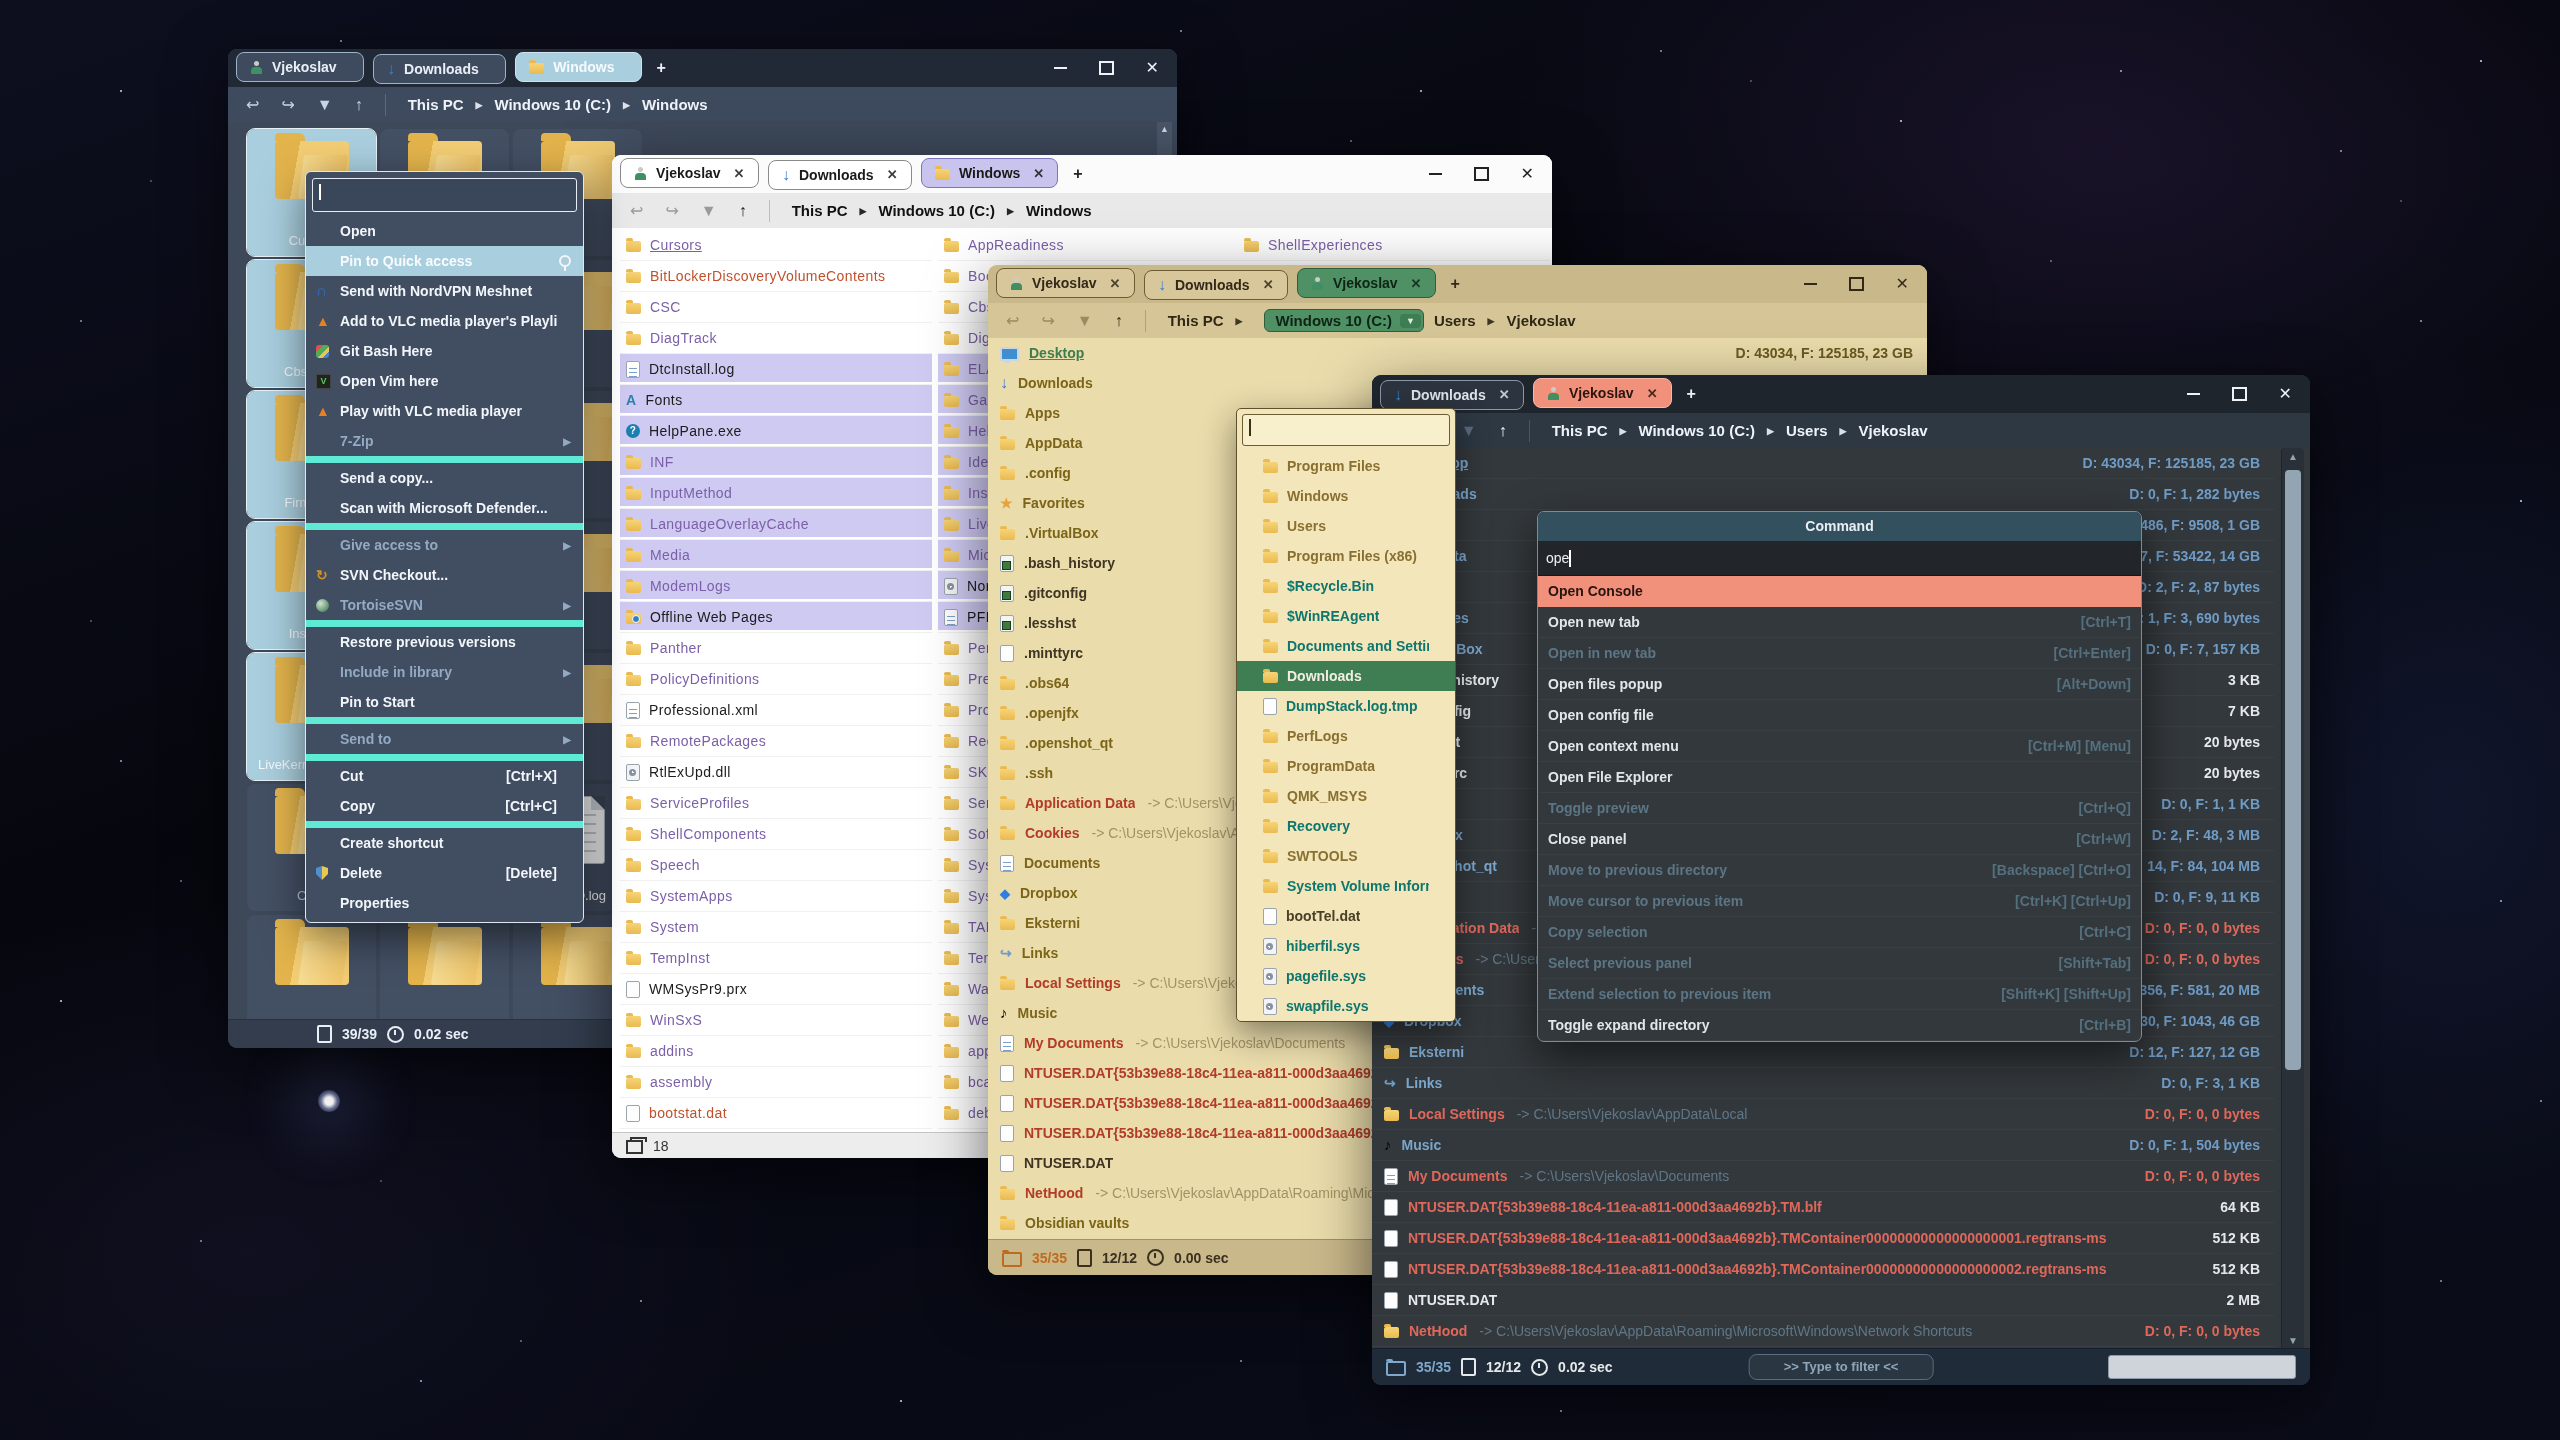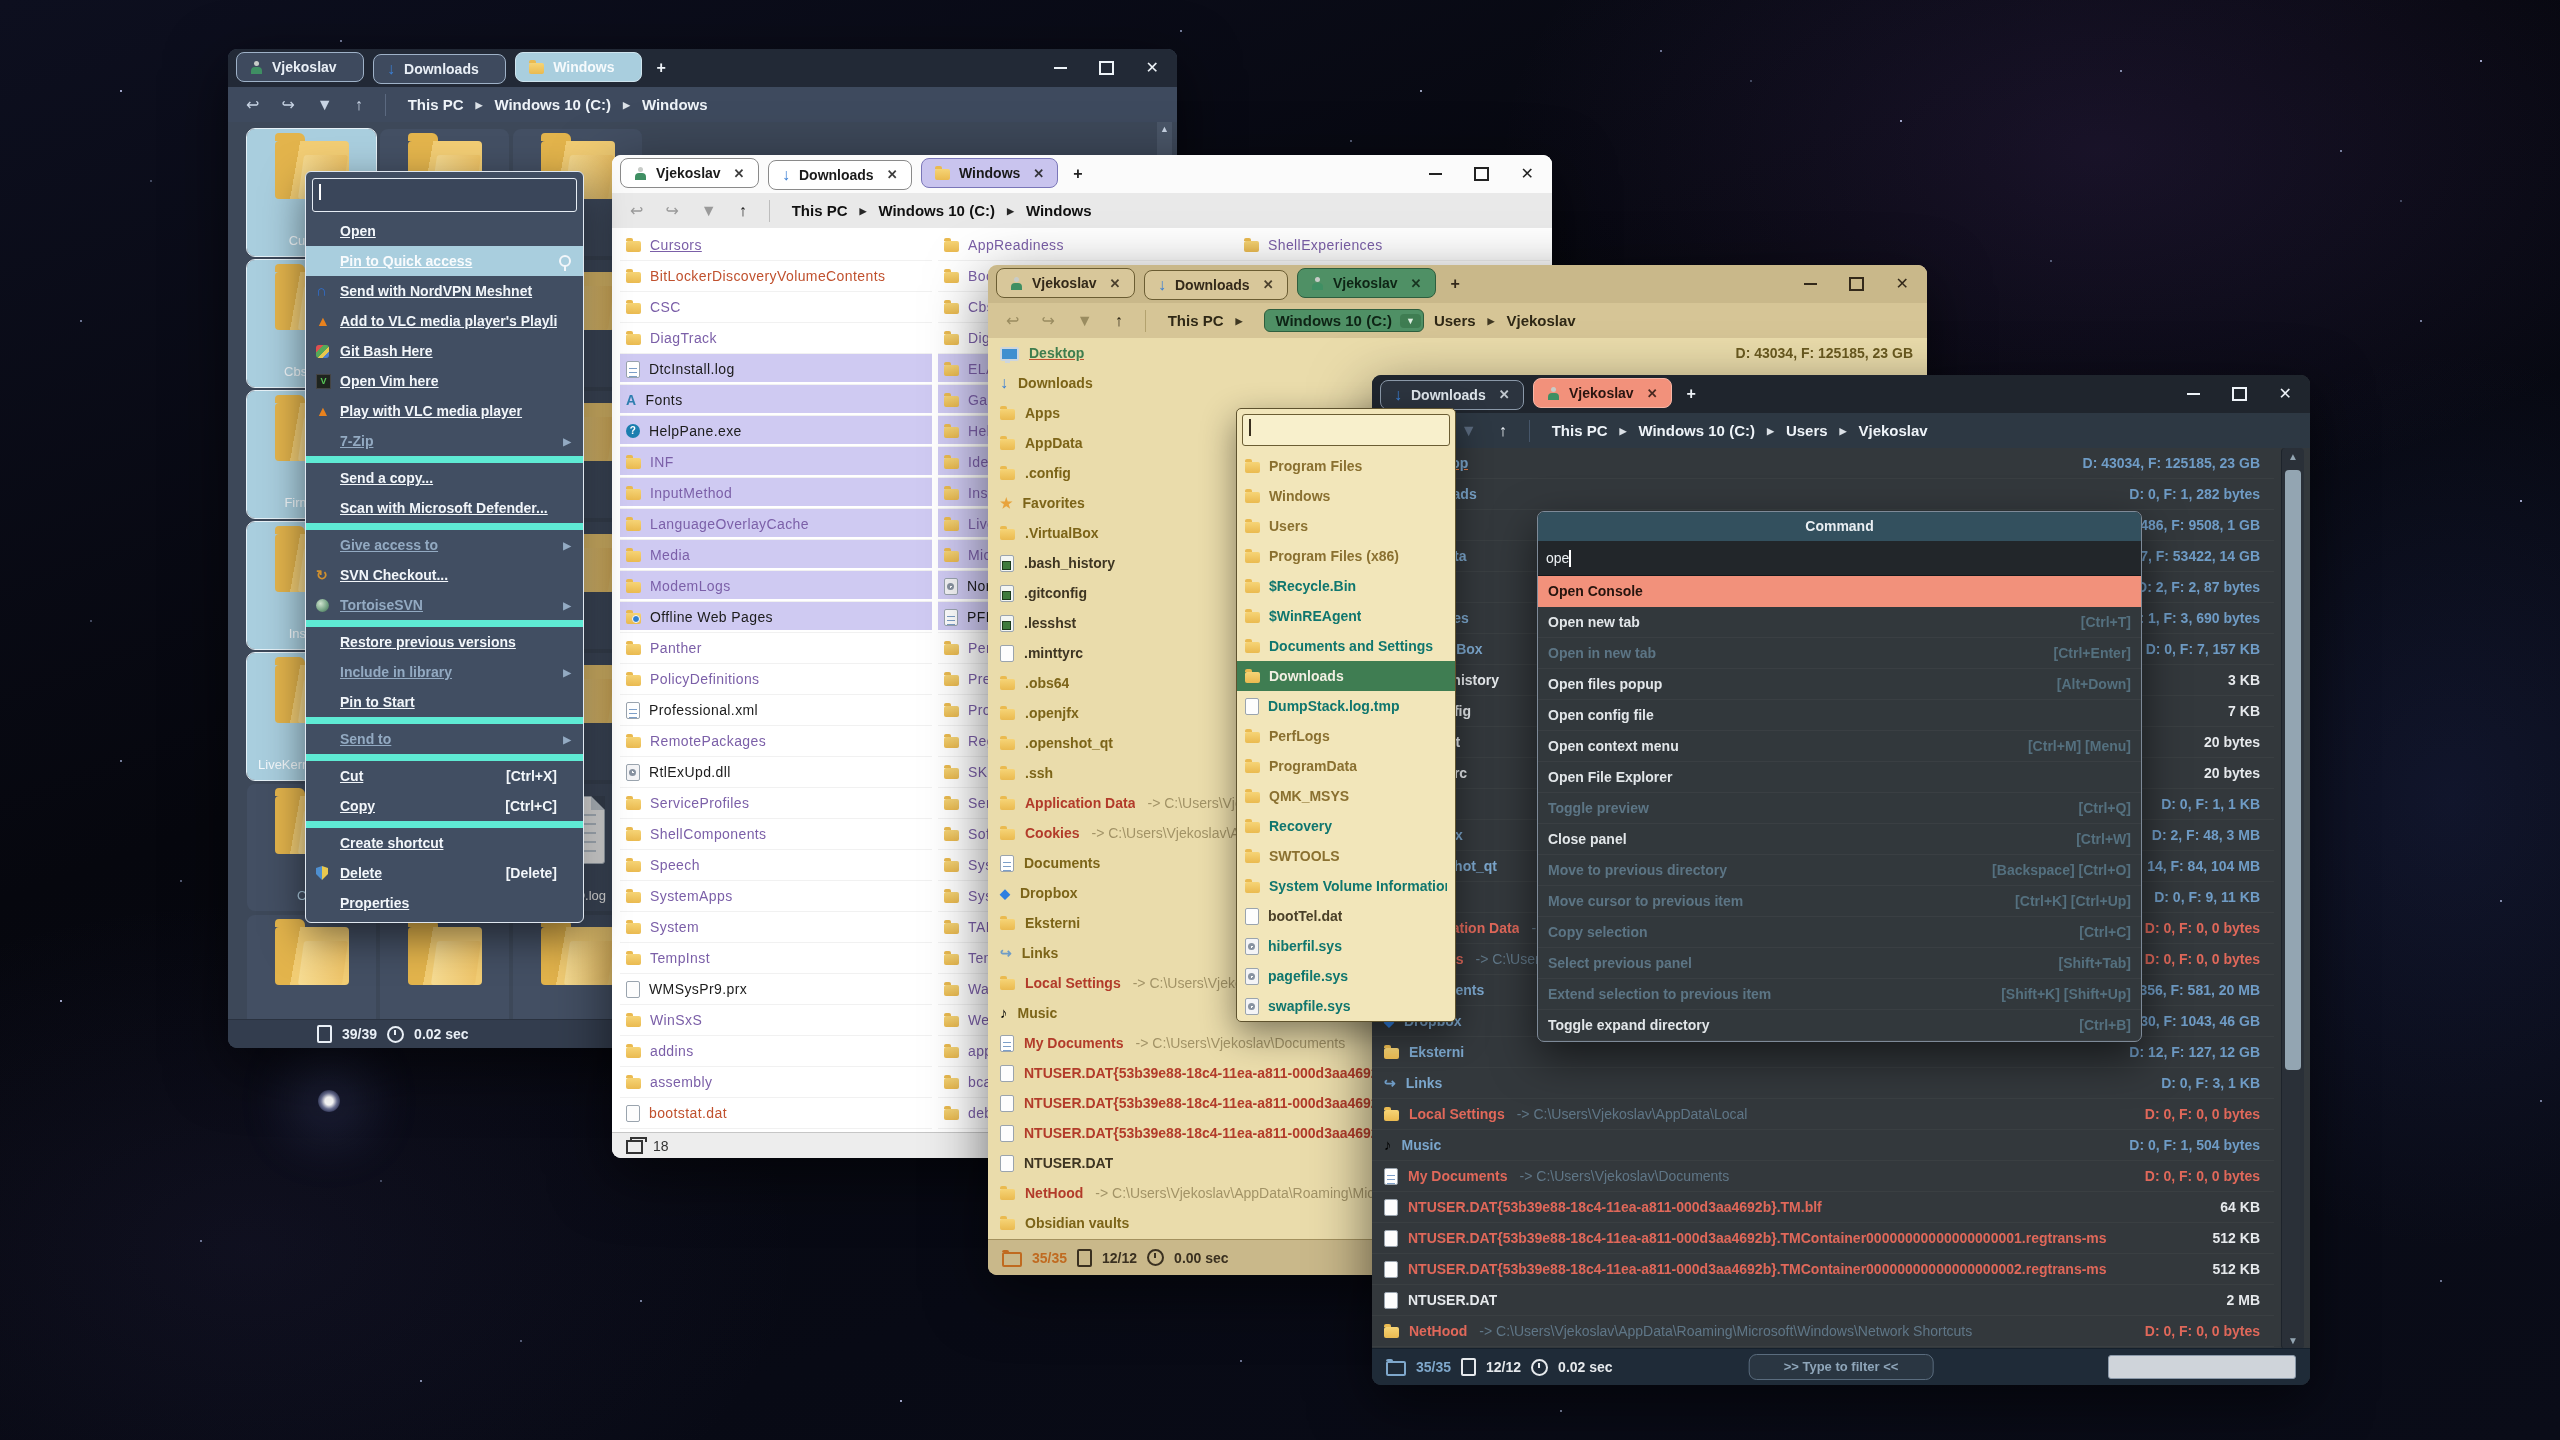--- a/index.html
+++ b/index.html
@@ -126,21 +126,21 @@
   .ctxmenu{position:absolute;left:77px;top:122px;width:277px;background:#414e62;border:1px solid #dfe7f0;border-radius:6px;
     box-shadow:0 14px 40px rgba(0,0,0,.5);z-index:50;}
   .minput{height:26px;margin:6px 6px 4px 6px;border:1px solid #e6edf4;border-radius:3px;background:#3a465a;padding:3px 6px;}
   .minput .caret{background:#fff;height:16px;}
   .mlist{padding-bottom:4px;}
   .mrow{display:flex;align-items:center;height:30px;padding:0 12px 0 10px;font-size:14px;font-weight:700;color:#f2f6fa;}
   .mrow.sep{border-bottom:7px solid #5eead4;}
   .mrow.dim{color:#93aac2;}
   .mrow.hl{background:#a9cede;color:#f8fbfd;}
   .mico{width:24px;display:flex;align-items:center;}
-  .mlabel{flex:1;white-space:nowrap;overflow:hidden;text-decoration:underline;}
+  .mlabel{flex:1;white-space:nowrap;overflow:hidden;}
   .mkeys{margin-left:14px;}
   .msub{margin-left:14px;font-size:10px;}
   
   .w2{left:612px;top:155px;width:940px;height:1003px;background:#ffffff;}
   .w2 .tabbar{background:#fbfbfb;border-bottom:1px solid #d8d8d8;}
   .w2 .tab{background:#fff;border:1px solid #8a8a8a;color:#1a1a1a;}
   .w2 .tab.active{background:#c9c4ee;border-color:#7a76b8;}
   .w2 .plus,.w2 .wcx{color:#222;}
   .w2 .wcmin{background:#222;}.w2 .wcmax{border-color:#222;}
   .w2 .toolbar{background:#e9e9e9;color:#111;border-bottom:1px solid #c6c6c6;}
@@ -187,21 +187,21 @@
   .w3 .fpath{color:#8a7b50;}
   .w3 .status{height:35px;top:auto;background:#c9b88a;color:#3a3020;border-top:1px solid #a3915e;}
   .w3 .foldcount{color:#c06a20;}
   .pill{display:inline-flex;align-items:center;background:#4f9065;border:1px solid #2e5e3e;border-radius:6px;
     padding:2px 2px 2px 10px;color:#0e2415;margin:0 10px;}
   .pillbtn{display:inline-block;margin-left:8px;background:#3f7d52;border-radius:4px;padding:2px 6px;font-size:9px;color:#dfeee2;}
   .dropdown{position:absolute;left:248px;top:70px;width:218px;background:#f2e6ba;border:1px solid #5e522e;border-radius:5px;
     box-shadow:0 12px 34px rgba(0,0,0,.45);z-index:40;overflow:hidden;}
   .ddinput{height:24px;margin:5px;border:1px solid #6b5d33;border-radius:3px;background:#f8f0cc;padding:3px 6px;}
   .ddinput .caret{background:#3a3020;}
-  .ddrow{display:flex;align-items:center;height:30px;padding:0 8px;gap:9px;font-size:14px;font-weight:700;}
+  .ddrow{display:flex;align-items:center;height:30px;padding:0 26px;gap:9px;font-size:14px;font-weight:700;}
   .ddrow.selected{background:#3f7d52;}
   .ddrow.selected .rlabel{color:#f2efe2;}
   .w3 .dd-dir{color:#8a7030;}
   .w3 .dd-red{color:#0f766e;}
   .w3 .dd-file{color:#4a4028;}
   
   .w4{left:1372px;top:375px;width:938px;height:1010px;background:#33383c;}
   .w4 .tabbar{background:#1f252d;}
   .w4 .tab{background:#2c343f;border:1px solid #8a98a8;color:#dde4ea;}
   .w4 .tab.active{background:#f2917b;border-color:#f7b6a6;color:#2a1510;}

